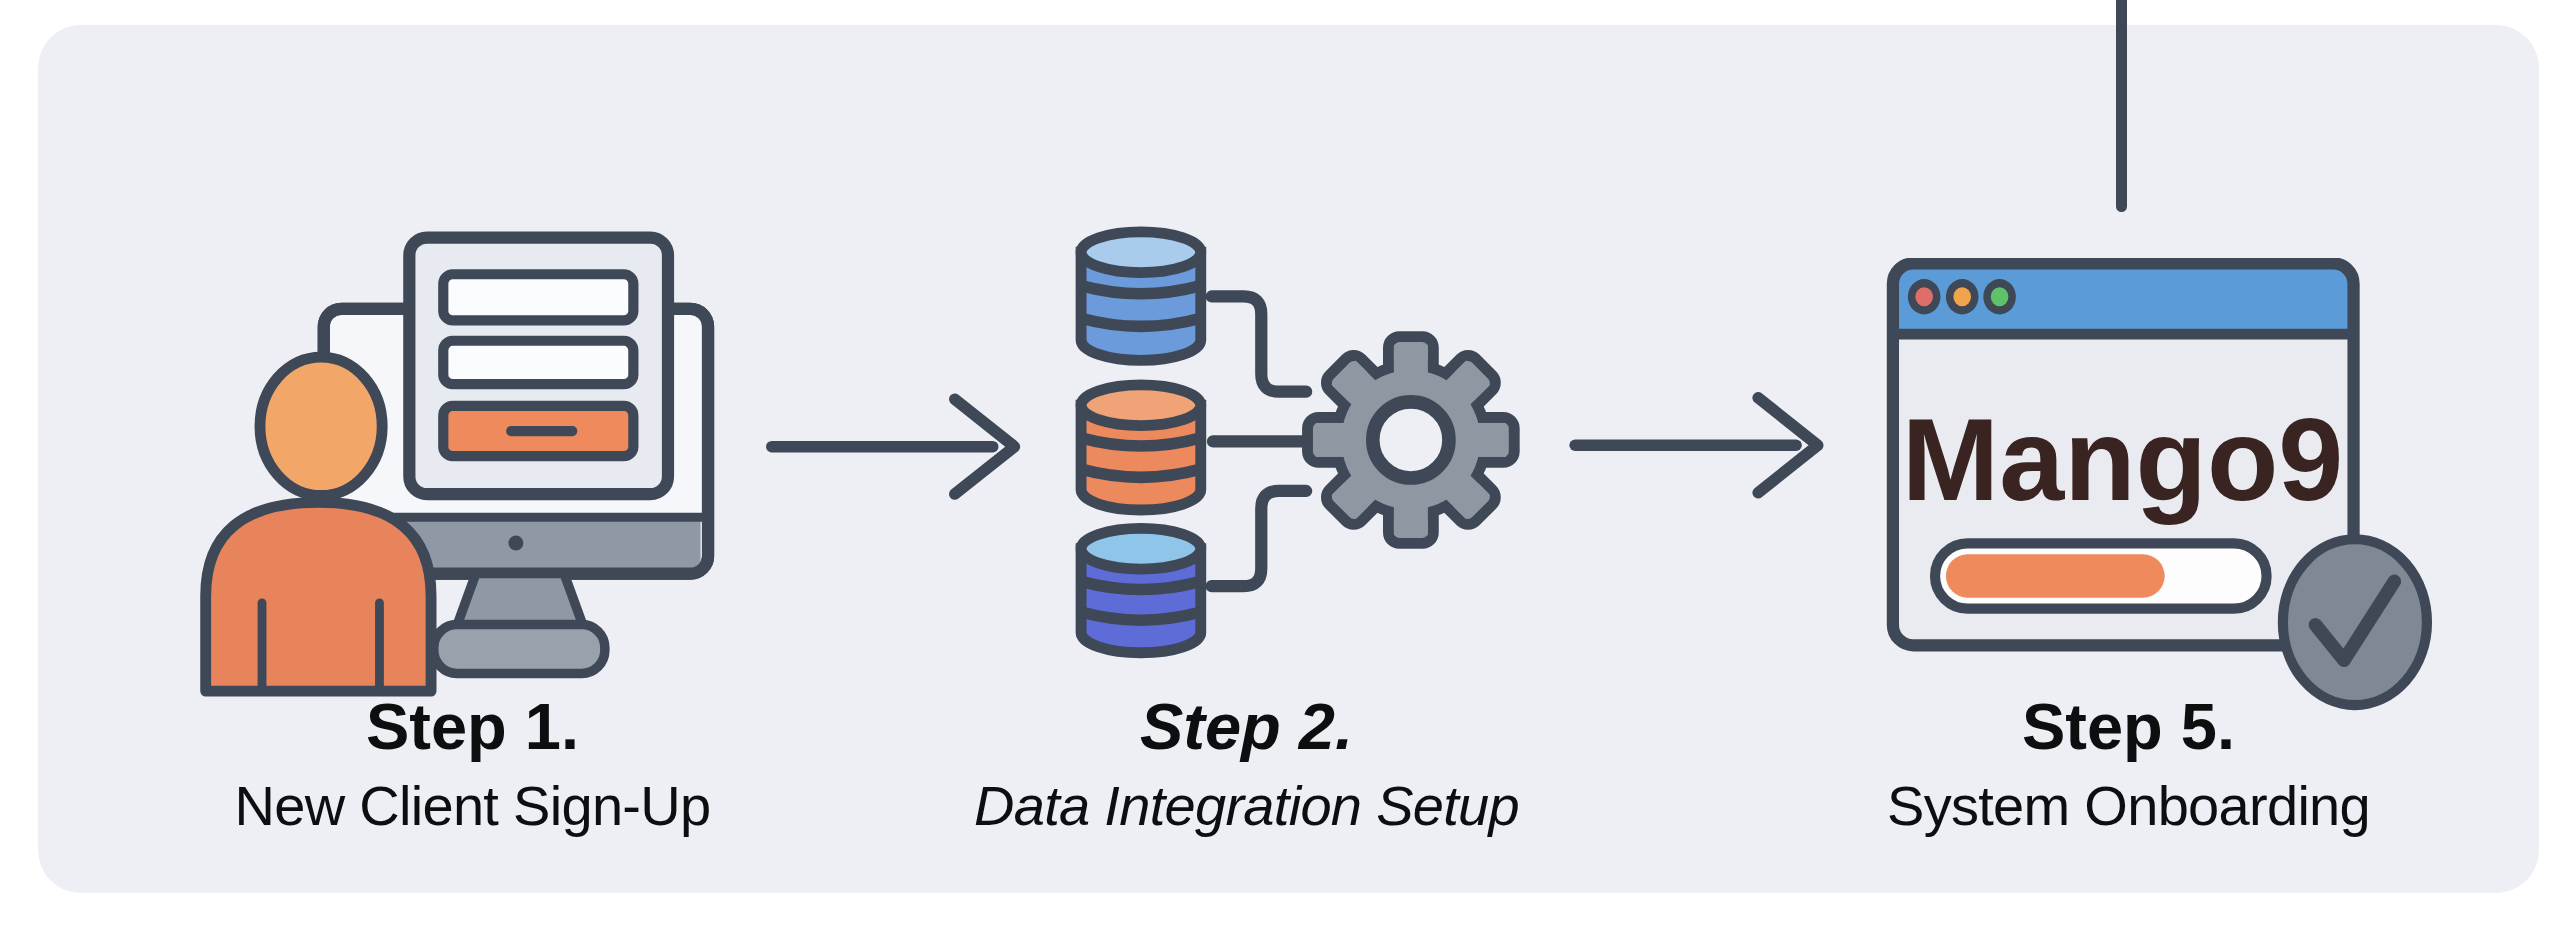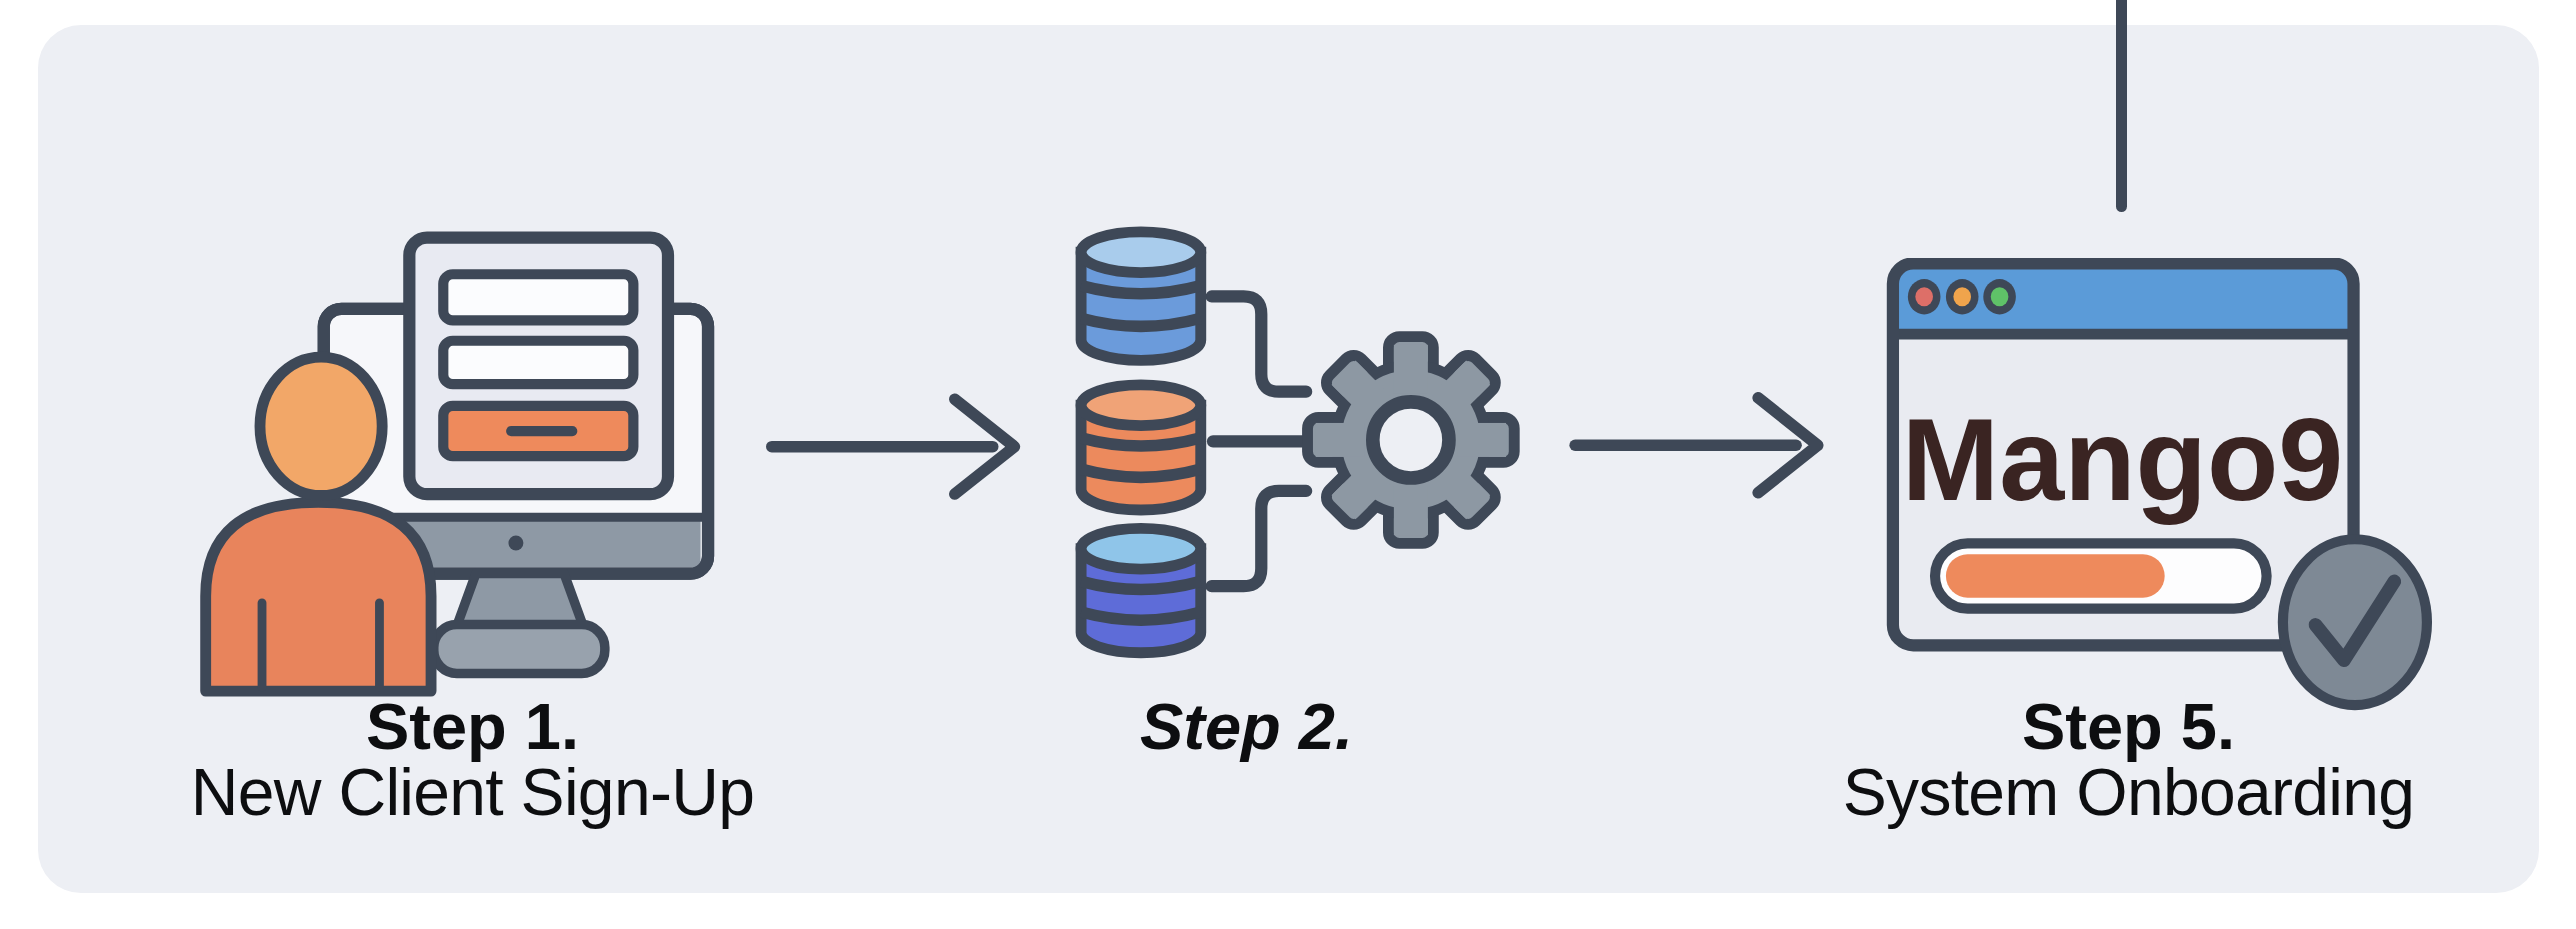--- a/index.html
+++ b/index.html
@@ -7,21 +7,21 @@
          font-family:"Liberation Sans", sans-serif;}
   .panel{position:absolute;left:38px;top:24.5px;width:2501px;height:868px;
          background:#edeff4;border-radius:43px;}
   .title{position:absolute;left:202px;top:90px;width:2174px;text-align:center;
          font-size:101px;font-weight:700;color:#0e0f12;letter-spacing:-1.4px;}
   .vline{position:absolute;left:2116px;top:0px;width:11px;height:212px;
          background:#3e4857;border-radius:0 0 6.1px 6.1px;}
   .icon-svg{position:absolute;}
   .step-lbl{position:absolute;width:815px;text-align:center;color:#0d0e10;}
   .step-lbl .l1{font-size:65px;font-weight:700;line-height:1.0;}
-  .step-lbl .l2{font-size:66px;font-weight:400;line-height:1.0;letter-spacing:-0.7px;}
+  .step-lbl .l2{font-size:56px;font-weight:400;line-height:1.0;margin-top:19px;letter-spacing:-0.7px;}
 </style>
 </head>
 <body>
 
 <div class="stage">
 
   <div class="panel"></div>
 
 
   <div class="vline"></div>
@@ -138,20 +138,21 @@
       <path d="M3408 920 L3450 972 L3524 856" stroke="#3e4857" stroke-width="20" stroke-linecap="round" stroke-linejoin="round" fill="none"></path>
     </g>
   </svg>
 
   <div class="step-lbl" style="left:65px;top:694px;">
     <div class="l1">Step 1.</div>
     <div class="l2">New Client Sign-Up</div>
   </div>
   <div class="step-lbl" style="left:839px;top:694px;font-style:italic;">
     <div class="l1">Step 2.</div>
+    <div class="l2">Data Integration Setup</div>
   </div>
   <div class="step-lbl" style="left:1721px;top:694px;">
     <div class="l1">Step 5.</div>
     <div class="l2">System Onboarding</div>
   </div>
 
 </div>
 
 
 </body></html>

